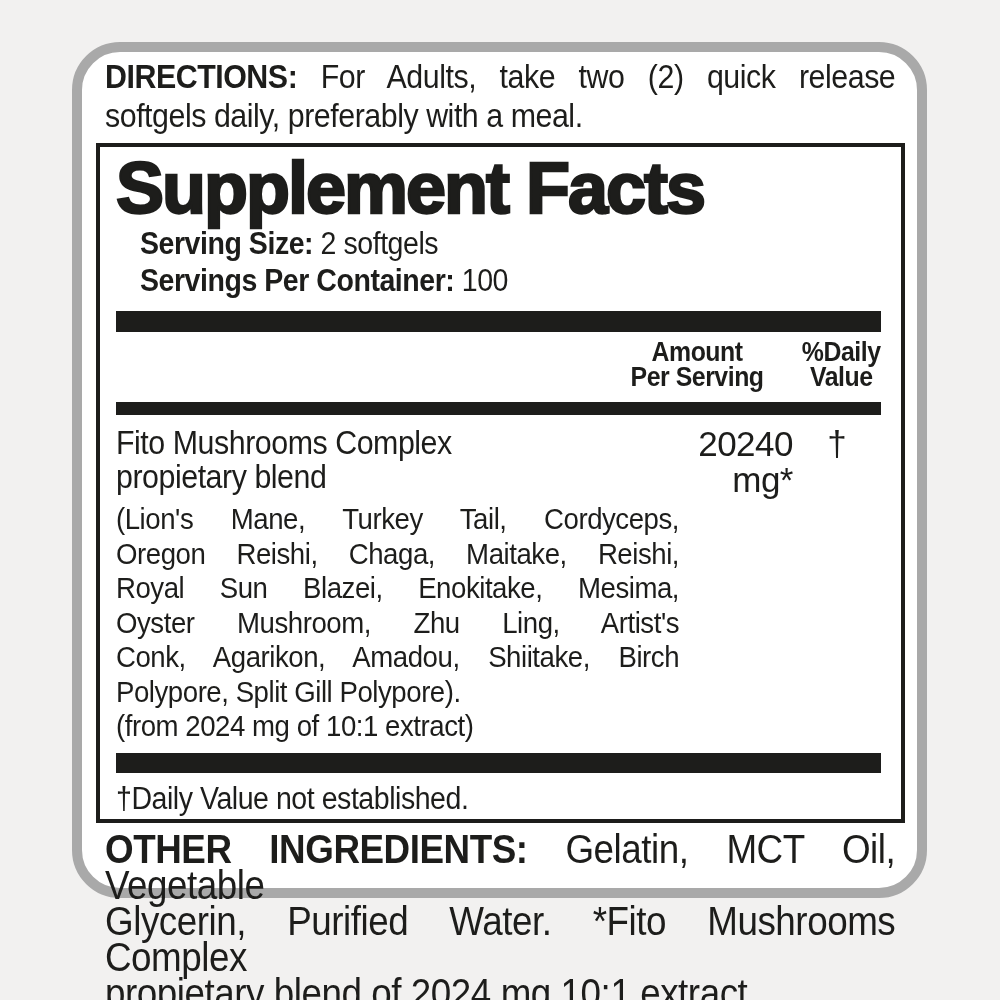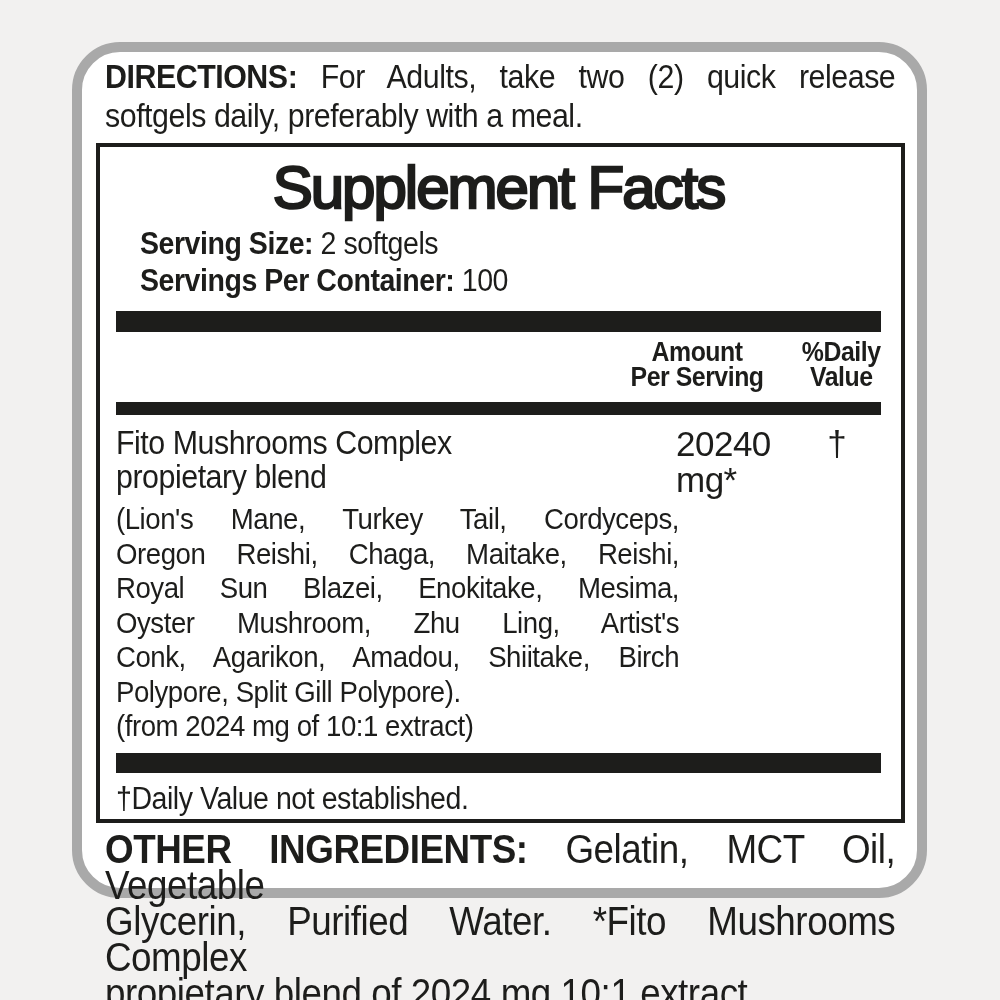--- a/index.html
+++ b/index.html
@@ -27,45 +27,44 @@
 
   .directions { font-size: 33px; line-height: 39px; letter-spacing: -0.5px; width: 859px; }
 
   .facts-box {
     box-sizing: border-box;
     margin: 8px -10px 0 -9px;
     border: 4px solid #1d1d1b;
     padding: 0 20px 2px 16px;
   }
   .title {
-    font-size: 60px; line-height: 74px;
-    font-weight: normal;
+    font-size: 72px; line-height: 74px;
+    font-weight: bold;
     letter-spacing: -2px;
     -webkit-text-stroke: 2.4px #1d1d1b;
-    text-align: center;
     margin-top: 4px;
     white-space: nowrap;
   }
   .serv-line { font-size: 31px; line-height: 37px; margin-left: 24px; letter-spacing: -0.5px; }
   .serv-line:first-of-type { margin-top: 6px; }
 
   .bar { height: 21px; background: #1d1d1b; margin-top: 12px; }
   .bar-thin { height: 13px; background: #1d1d1b; margin-top: 12px; }
   .bar-bottom { height: 20px; background: #1d1d1b; margin-top: 9px; }
 
   .col-header {
     display: flex; justify-content: flex-end; gap: 32px;
     font-weight: bold; font-size: 27px; line-height: 25px;
     margin-top: 8px; text-align: center; letter-spacing: -0.5px;
   }
   .col-header span { display: block; }
 
   .main-row { display: flex; align-items: flex-start; margin-top: 11px; }
   .main-name { width: 560px; font-size: 33px; line-height: 34px; letter-spacing: -0.5px; }
-  .main-amount { flex: 1; font-size: 35px; line-height: 36px; letter-spacing: -0.5px; }
+  .main-amount { flex: 1; text-align: right; font-size: 35px; line-height: 36px; letter-spacing: -0.5px; }
   .main-daily { width: 88px; text-align: center; font-size: 35px; line-height: 36px; }
 
   .blend { width: 612px; font-size: 30px; line-height: 34.5px; margin-top: 4px; letter-spacing: -0.5px; }
   .footnote { font-size: 31px; line-height: 37px; margin-top: 7px; letter-spacing: -0.5px; }
 
   .other { width: 859px; font-size: 40px; line-height: 36px; margin-top: 8px; letter-spacing: -0.5px; }
 </style>
 </head>
 <body>
 

